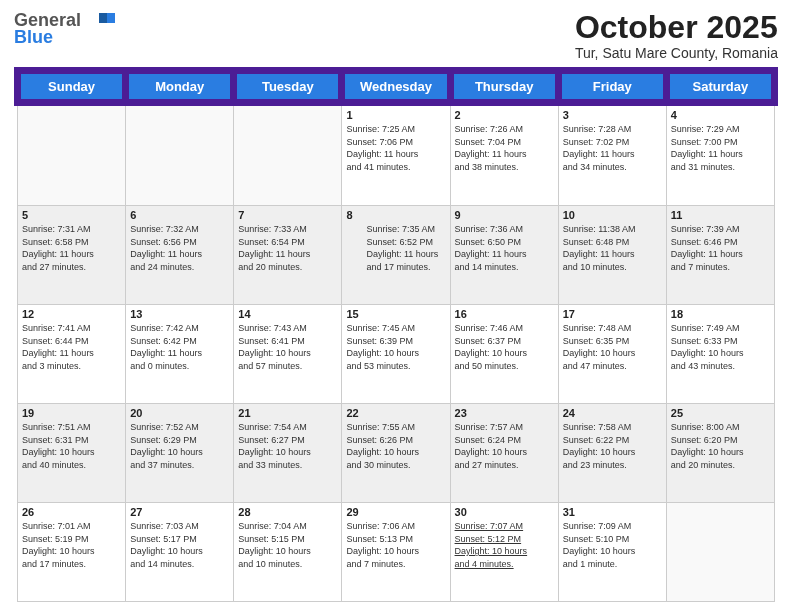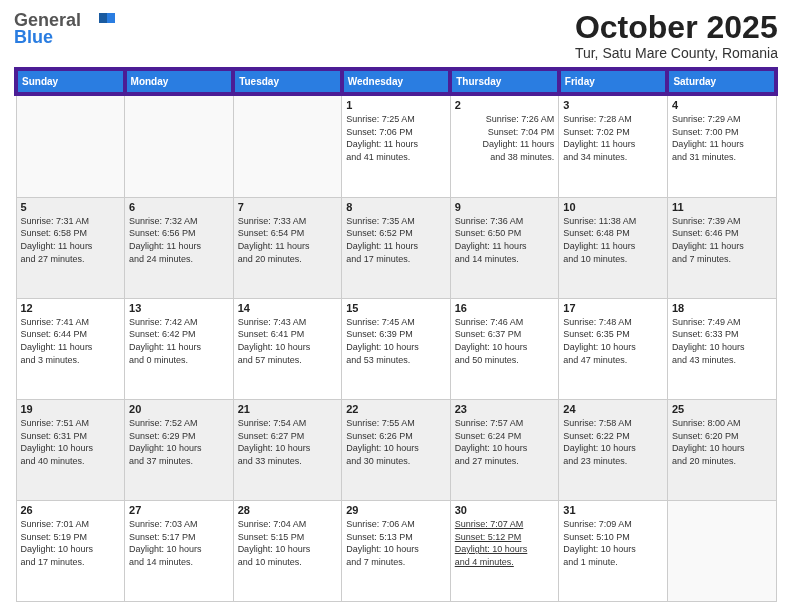--- a/index.html
+++ b/index.html
@@ -47,25 +47,25 @@
     .calendar {
       flex: 1;
       border: 1px solid #ccc;
       border-collapse: collapse;
       width: 100%;
       table-layout: fixed;
     }
     .calendar th {
       background: #2a7de1;
       color: #fff;
-      font-size: 10px;
+      font-size: 13px;
       font-weight: bold;
       padding: 5px 4px;
-      border: 4px solid #4c1d95;
-      text-align: left;
+      border: 7px solid #4c1d95;
+      text-align: center;
     }
     .calendar td {
       border: 1px solid #ccc;
       vertical-align: top;
       padding: 3px 4px;
       font-size: 9.5px;
       color: #222;
       background: #fff;
       width: calc(100% / 7);
     }
@@ -127,21 +127,21 @@
           <td class="empty"></td>
           <td>
             <span class="day-number">1</span>
             <div class="day-info" style="white-space: pre-line;">Sunrise: 7:25 AM
 Sunset: 7:06 PM
 Daylight: 11 hours
 and 41 minutes.</div>
           </td>
           <td>
             <span class="day-number">2</span>
-            <div class="day-info" style="white-space: pre-line; text-align: right;">Sunrise: 7:26 AM
+            <div class="day-info" style="white-space: pre-line;">Sunrise: 7:26 AM
 Sunset: 7:04 PM
 Daylight: 11 hours
 and 38 minutes.</div>
           </td>
           <td>
             <span class="day-number">3</span>
             <div class="day-info" style="white-space: pre-line;">Sunrise: 7:28 AM
 Sunset: 7:02 PM
 Daylight: 11 hours
 and 34 minutes.</div>
@@ -171,21 +171,21 @@
           </td>
           <td>
             <span class="day-number">7</span>
             <div class="day-info" style="white-space: pre-line;">Sunrise: 7:33 AM
 Sunset: 6:54 PM
 Daylight: 11 hours
 and 20 minutes.</div>
           </td>
           <td>
             <span class="day-number">8</span>
-            <div class="day-info" style="white-space: pre-line;">Sunrise: 7:35 AM
+            <div class="day-info" style="white-space: pre-line; margin-left: 20px;">Sunrise: 7:35 AM
 Sunset: 6:52 PM
 Daylight: 11 hours
 and 17 minutes.</div>
           </td>
           <td>
             <span class="day-number">9</span>
             <div class="day-info" style="white-space: pre-line;">Sunrise: 7:36 AM
 Sunset: 6:50 PM
 Daylight: 11 hours
 and 14 minutes.</div>

